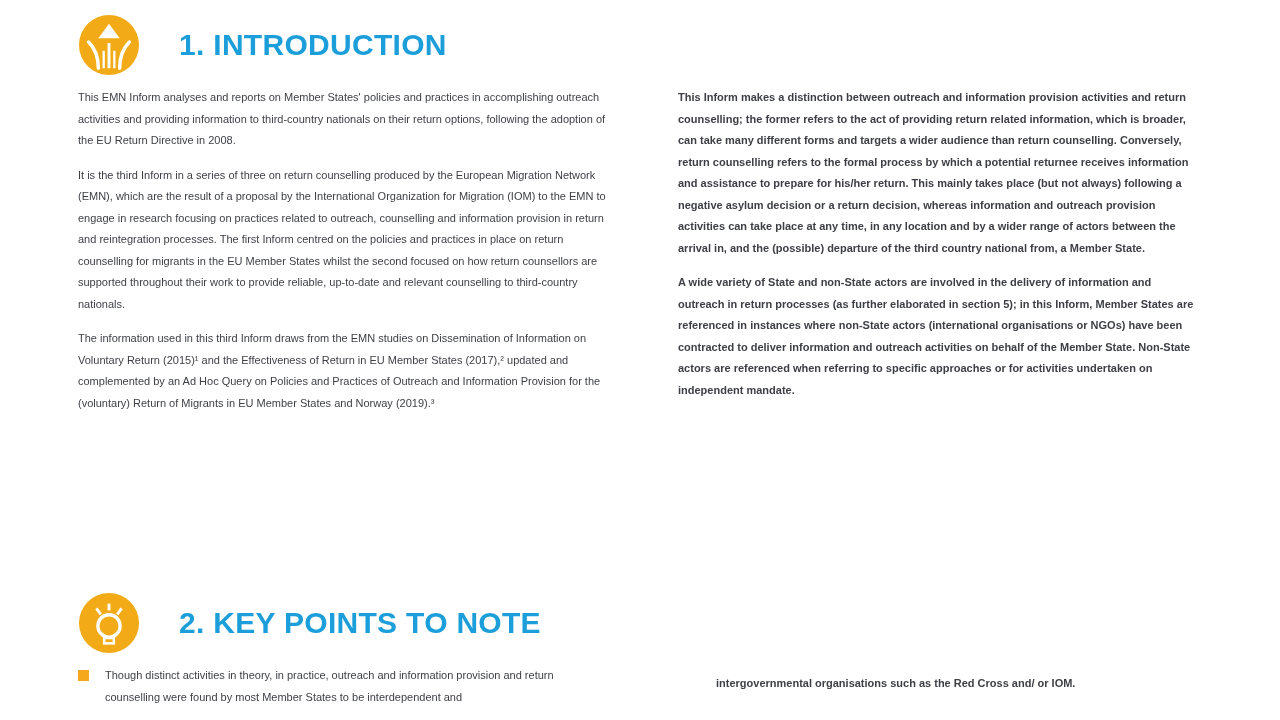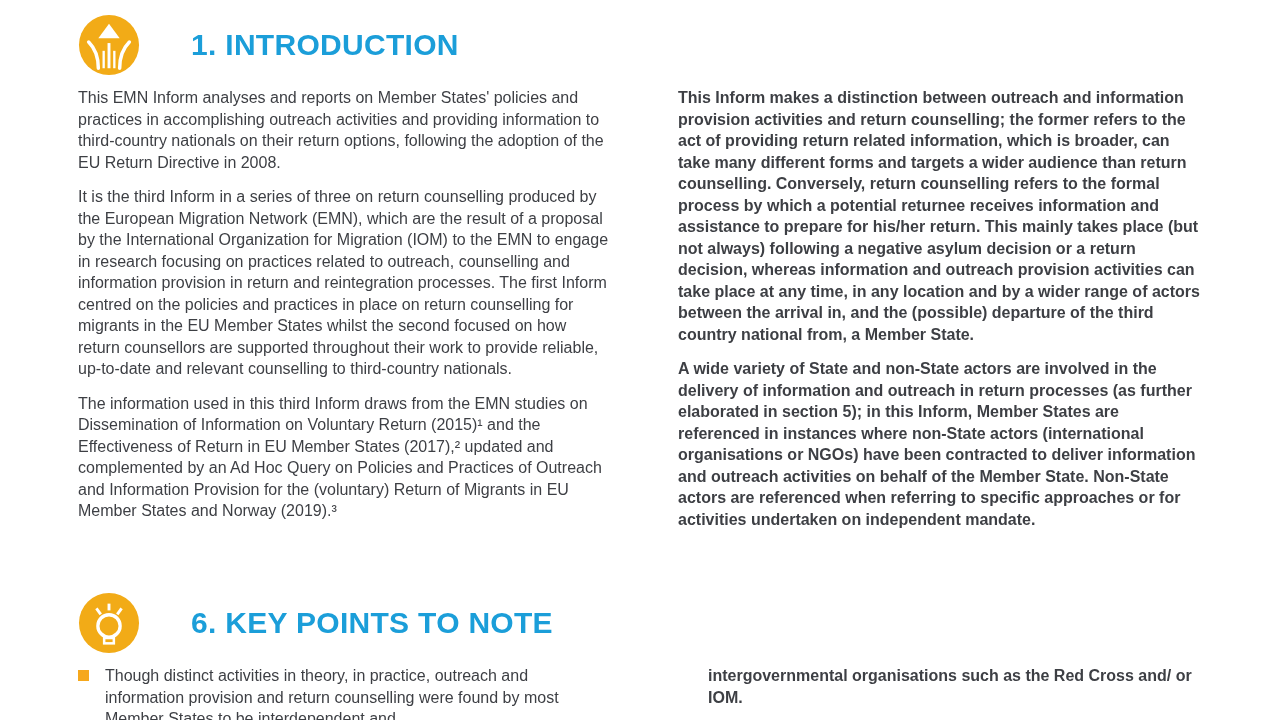--- a/index.html
+++ b/index.html
@@ -23,54 +23,54 @@
   .section-intro { height: 578px; }
   .sec-header {
     display: flex;
     align-items: center;
     gap: 35px;
     height: 62px;
   }
   .badge { width: 62px; height: 62px; flex: none; }
   .badge svg { display: block; }
   h1.sec-title {
-    margin: 16px;
+    margin: 4px;
     font-size: 30px;
     font-weight: bold;
     letter-spacing: 0.3px;
     color: #1b9ed9;
   }
   .columns {
     display: flex;
     gap: 67px;
     margin-top: 11px;
   }
   .col-left  { width: 533px; flex: none; }
   .col-right { width: 522px; flex: none; font-weight: bold; }
   p.body-par {
     margin: 0 0 13px 0;
-    font-size: 16px;
+    font-size: 11px;
     line-height: 21.5px;
     color: #3d3f44;
   }
   .bullet-item {
     display: flex;
     gap: 16px;
     align-items: flex-start;
   }
   .bullet-square {
     width: 11px;
     height: 11px;
     background: #f6a81c;
     margin-top: 5px;
     flex: none;
   }
   .bullet-item p.body-par { margin: 0; }
   p.continuation {
-    margin: 0;
+    margin: 8px;
     padding-left: 30px;
   }
 </style>
 </head>
 <body>
 
 <div class="page">
 
   <section class="section-intro">
     <div class="sec-header">
@@ -105,21 +105,21 @@
       <span class="badge">
         <svg width="62" height="62" viewBox="0 0 64 64" xmlns="http://www.w3.org/2000/svg">
           <circle cx="32" cy="32" r="31" fill="#f2ab17"></circle>
           <circle cx="32" cy="35" r="11.5" fill="none" stroke="#ffffff" stroke-width="3.4"></circle>
           <rect x="27" y="47.5" width="10" height="5.5" fill="none" stroke="#ffffff" stroke-width="2.6"></rect>
           <line x1="32" y1="12" x2="32" y2="19" stroke="#ffffff" stroke-width="3"></line>
           <line x1="19" y1="17" x2="23.5" y2="23" stroke="#ffffff" stroke-width="3"></line>
           <line x1="45" y1="17" x2="40.5" y2="23" stroke="#ffffff" stroke-width="3"></line>
         </svg>
       </span>
-      <h1 class="sec-title">6. KEY POINTS TO NOTE</h1>
+      <h1 class="sec-title">2. KEY POINTS TO NOTE</h1>
     </div>
     <div class="columns">
       <div class="col-left">
         <div class="bullet-item">
           <span class="bullet-square"></span>
           <p class="body-par">Though distinct activities in theory, in practice, outreach and information provision and return counselling were found by most Member States to be interdependent and</p>
         </div>
       </div>
       <div class="col-right">
         <p class="body-par continuation">intergovernmental organisations such as the Red Cross and/ or IOM.</p>

